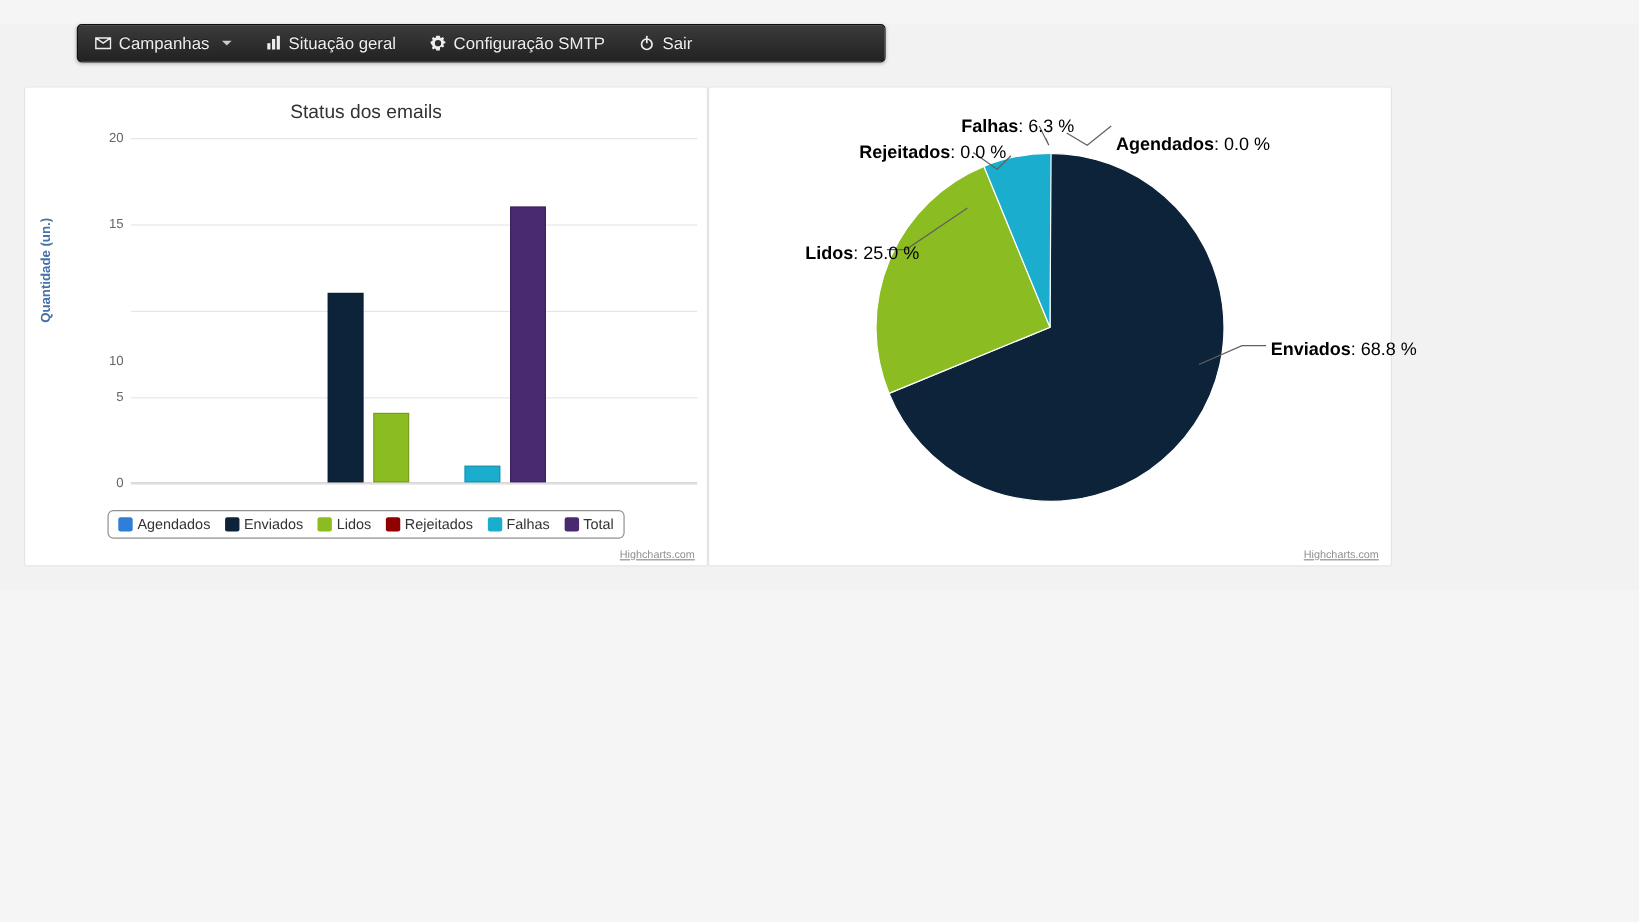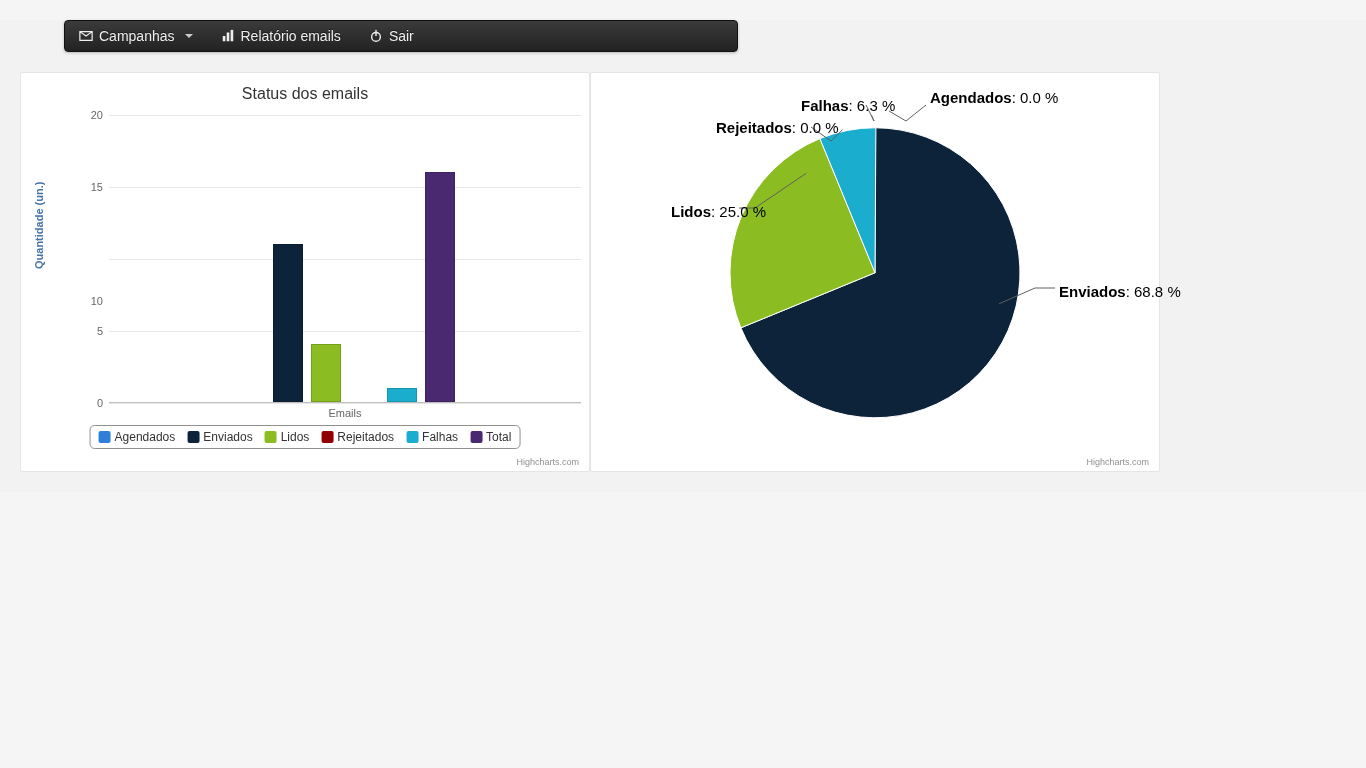--- a/index.html
+++ b/index.html
@@ -70,20 +70,21 @@
     color: #333;
     margin: 4px 0 6px 0;
   }
   .credit {
     position: absolute;
     right: 10px;
     bottom: 4px;
     font-size: 9px;
     color: #909090;
     cursor: pointer;
+    text-decoration: underline;
   }
 
   
   .barchart {
     position: relative;
     height: 340px;
   }
   .ylabel {
     position: absolute;
     left: 2px;
@@ -184,21 +185,29 @@
       <span class="caret"></span>
     </div>
     <div class="nav-item">
       <span class="icon">
         <svg viewBox="0 0 16 16">
             <rect x="2" y="8" width="3" height="6"></rect>
             <rect x="6.5" y="4" width="3" height="10"></rect>
             <rect x="11" y="1" width="3" height="13"></rect>
           </svg>
       </span>
-      <span>Relatório emails</span>
+      <span>Situação geral</span>
+    </div>
+    <div class="nav-item">
+      <span class="icon">
+        <svg viewBox="0 0 16 16">
+            <path d="M8 5a3 3 0 100 6 3 3 0 000-6zm7 3l-1.5.3a5.6 5.6 0 01-.5 1.2l.9 1.3-1.4 1.4-1.3-.9a5.6 5.6 0 01-1.2.5L9.7 15H6.3l-.3-1.5a5.6 5.6 0 01-1.2-.5l-1.3.9-1.4-1.4.9-1.3a5.6 5.6 0 01-.5-1.2L1 8.3V6.3l1.5-.3c.1-.4.3-.8.5-1.2l-.9-1.3 1.4-1.4 1.3.9c.4-.2.8-.4 1.2-.5L6.3 1h3.4l.3 1.5c.4.1.8.3 1.2.5l1.3-.9 1.4 1.4-.9 1.3c.2.4.4.8.5 1.2L15 6.3V8z"></path>
+          </svg>
+      </span>
+      <span>Configuração SMTP</span>
     </div>
     <div class="nav-item">
       <span class="icon">
         <svg viewBox="0 0 16 16">
             <circle cx="8" cy="9" r="5" fill="none" stroke="#eee" stroke-width="1.6"></circle>
             <rect x="7.2" y="1" width="1.6" height="7" fill="#eee"></rect>
           </svg>
       </span>
       <span>Sair</span>
     </div>
@@ -221,21 +230,20 @@
             <div class="tick-label" style="top: 72px;">15</div>
             <div class="tick-line" style="top: 0px;"></div>
             <div class="tick-label" style="top: 0px;">20</div>
             <div class="bar" style="left: 126px; height: 0px; background: rgb(47, 126, 216); border: none;"></div>
             <div class="bar" style="left: 164px; height: 158.4px; background: rgb(13, 35, 58);"></div>
             <div class="bar" style="left: 202px; height: 57.6px; background: rgb(139, 188, 33);"></div>
             <div class="bar" style="left: 240px; height: 0px; background: rgb(145, 0, 0); border: none;"></div>
             <div class="bar" style="left: 278px; height: 14.4px; background: rgb(26, 173, 206);"></div>
             <div class="bar" style="left: 316px; height: 230.4px; background: rgb(73, 41, 112);"></div>
           </div>
-        <div class="xlabel">Emails</div>
         <div class="legend" id="barLegend">
             <div class="legend-item">
               <span class="swatch" style="background: rgb(47, 126, 216);"></span>
               <span>Agendados</span>
             </div>
             <div class="legend-item">
               <span class="swatch" style="background: rgb(13, 35, 58);"></span>
               <span>Enviados</span>
             </div>
             <div class="legend-item">
@@ -270,19 +278,19 @@
             <path d="M 454 207 L 434 207 L 398.1 222.75" fill="none" stroke="#606060" stroke-width="1"></path>
             <path d="M 138 127 L 154 127 L 205.25 92.25" fill="none" stroke="#606060" stroke-width="1"></path>
             <path d="M 265 24 L 273 40 L 270.5 34.25" fill="none" stroke="#606060" stroke-width="1"></path>
             <path d="M 210 46 L 230 60 L 241.5 48.75" fill="none" stroke="#606060" stroke-width="1"></path>
             <path d="M 325 24 L 305 40 L 287.9 29.900000000000006" fill="none" stroke="#606060" stroke-width="1"></path>
           </svg>
           <div class="pie-label" style="left: 458px; top: 202px;"><b>Enviados</b>: 68.8 %</div>
           <div class="pie-label" style="left: 70px; top: 122px;"><b>Lidos</b>: 25.0 %</div>
           <div class="pie-label" style="left: 200px; top: 16px;"><b>Falhas</b>: 6.3 %</div>
           <div class="pie-label" style="left: 115px; top: 38px;"><b>Rejeitados</b>: 0.0 %</div>
-          <div class="pie-label" style="left: 329px; top: 8px;"><b>Agendados</b>: 0.0 %</div>
+          <div class="pie-label" style="left: 329px; top: 31px;"><b>Agendados</b>: 0.0 %</div>
         </div>
       <div class="credit">Highcharts.com</div>
     </div>
 
   </div>
 </div>
 
 </body></html>

